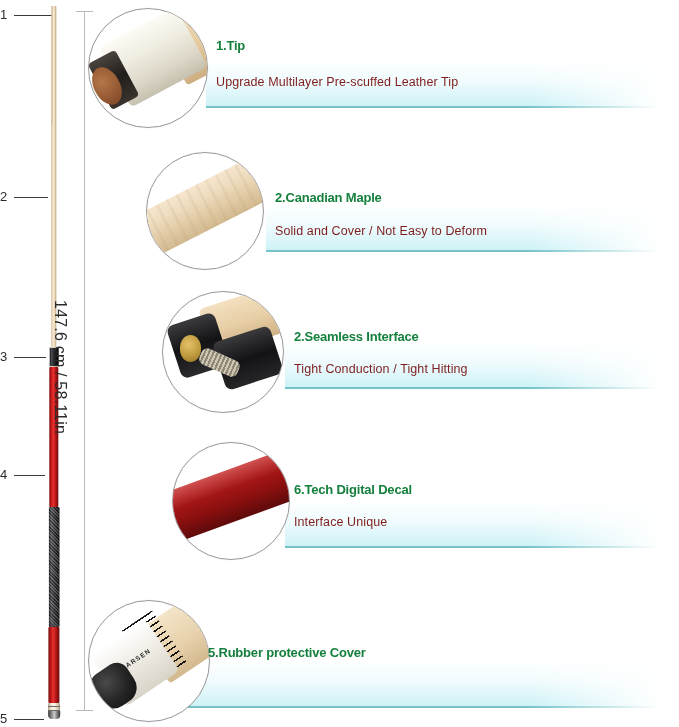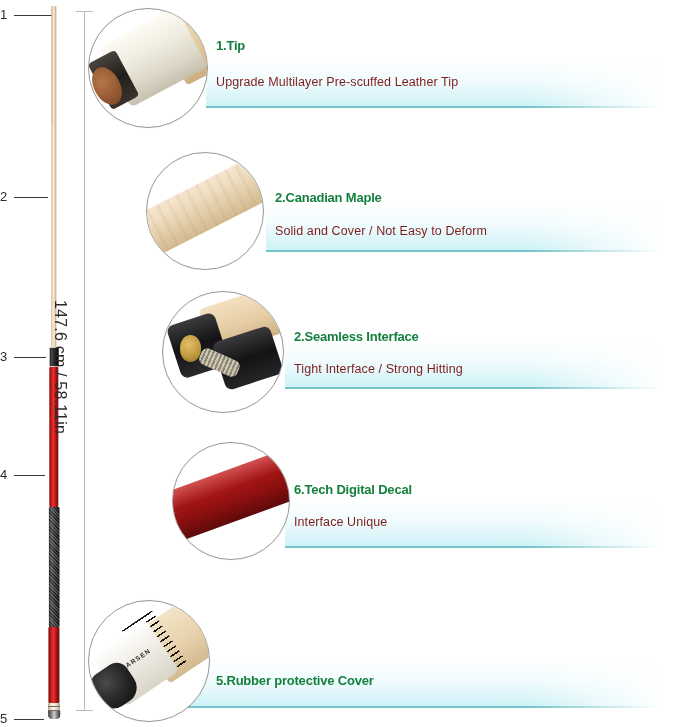--- a/index.html
+++ b/index.html
@@ -259,21 +259,21 @@
     <div class="photo" style="left:162px;top:291px;width:120px;height:120px;">
       <div class="photo-inner">
         <div class="art-joint-wood"></div>
         <div class="art-joint-black-a"></div>
         <div class="art-joint-black-b"></div>
         <div class="art-joint-brass"></div>
         <div class="art-joint-screw"></div>
       </div>
     </div>
     <div class="f-title" style="left:294px;top:329px;">2.Seamless Interface</div>
-    <div class="f-sub" style="left:294px;top:362px;">Tight Interface / Strong Hitting</div>
+    <div class="f-sub" style="left:294px;top:362px;">Tight Conduction / Tight Hitting</div>
   </div>
 
   <div class="feature" style="top:0;">
     <div class="band" style="left:285px;top:500px;width:394px;">
       <div class="band-fade"></div>
     </div>
     <div class="photo" style="left:172px;top:442px;width:116px;height:116px;">
       <div class="photo-inner">
         <div class="art-decal"></div>
         <div class="art-decal-hi"></div>
@@ -289,17 +289,17 @@
     </div>
     <div class="photo" style="left:88px;top:600px;width:120px;height:120px;">
       <div class="photo-inner">
         <div class="art-cov-wood"></div>
         <div class="art-cov-rings"></div>
         <div class="art-cov-white"></div>
         <div class="art-cov-rubber"></div>
         <div class="art-cov-brand">GARSEN</div>
       </div>
     </div>
-    <div class="f-title" style="left:216px;top:645px;margin-top:28px;">5.Rubber protective Cover</div>
+    <div class="f-title" style="left:208px;top:645px;">5.Rubber protective Cover</div>
     <div class="f-sub" style="left:208px;top:678px;"></div>
   </div>
 
 </div>
 
 </body></html>

